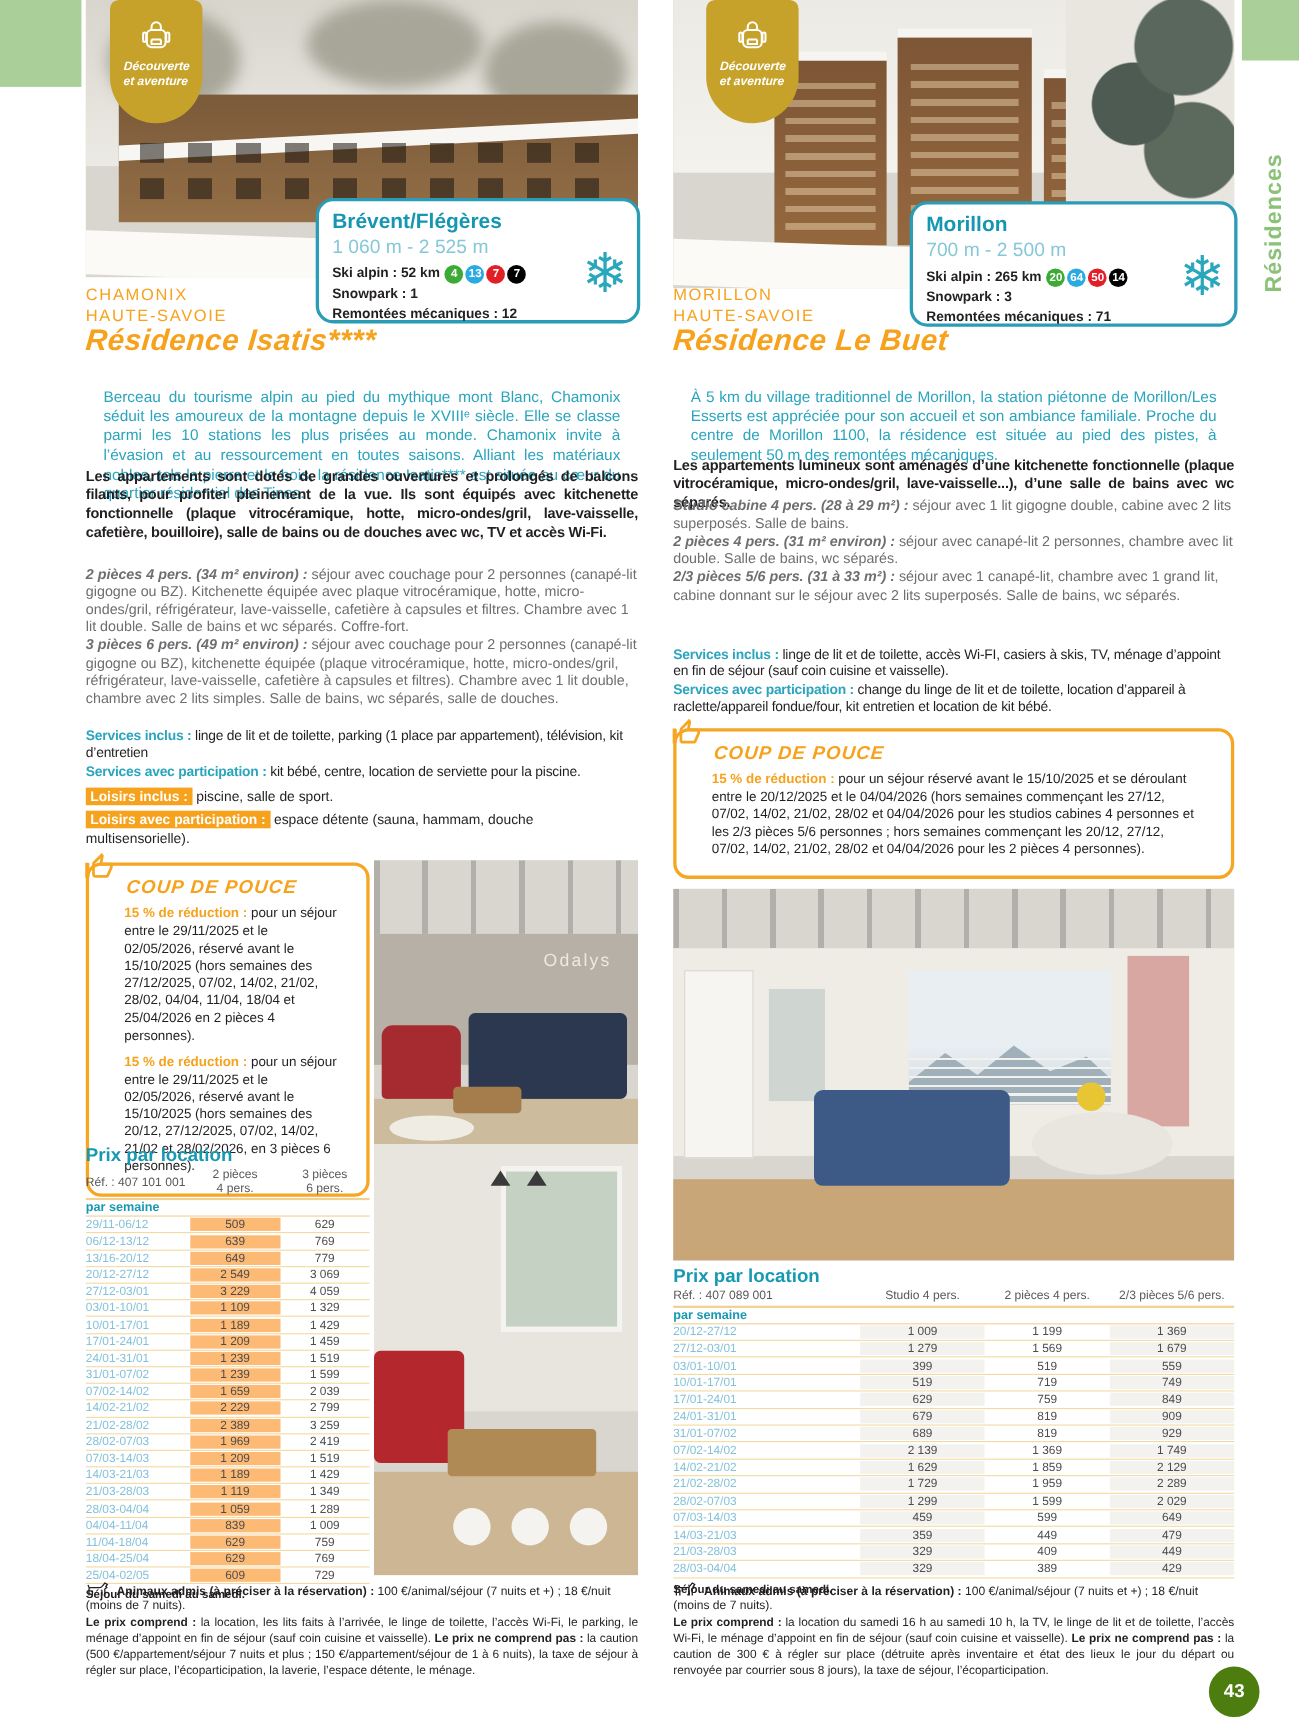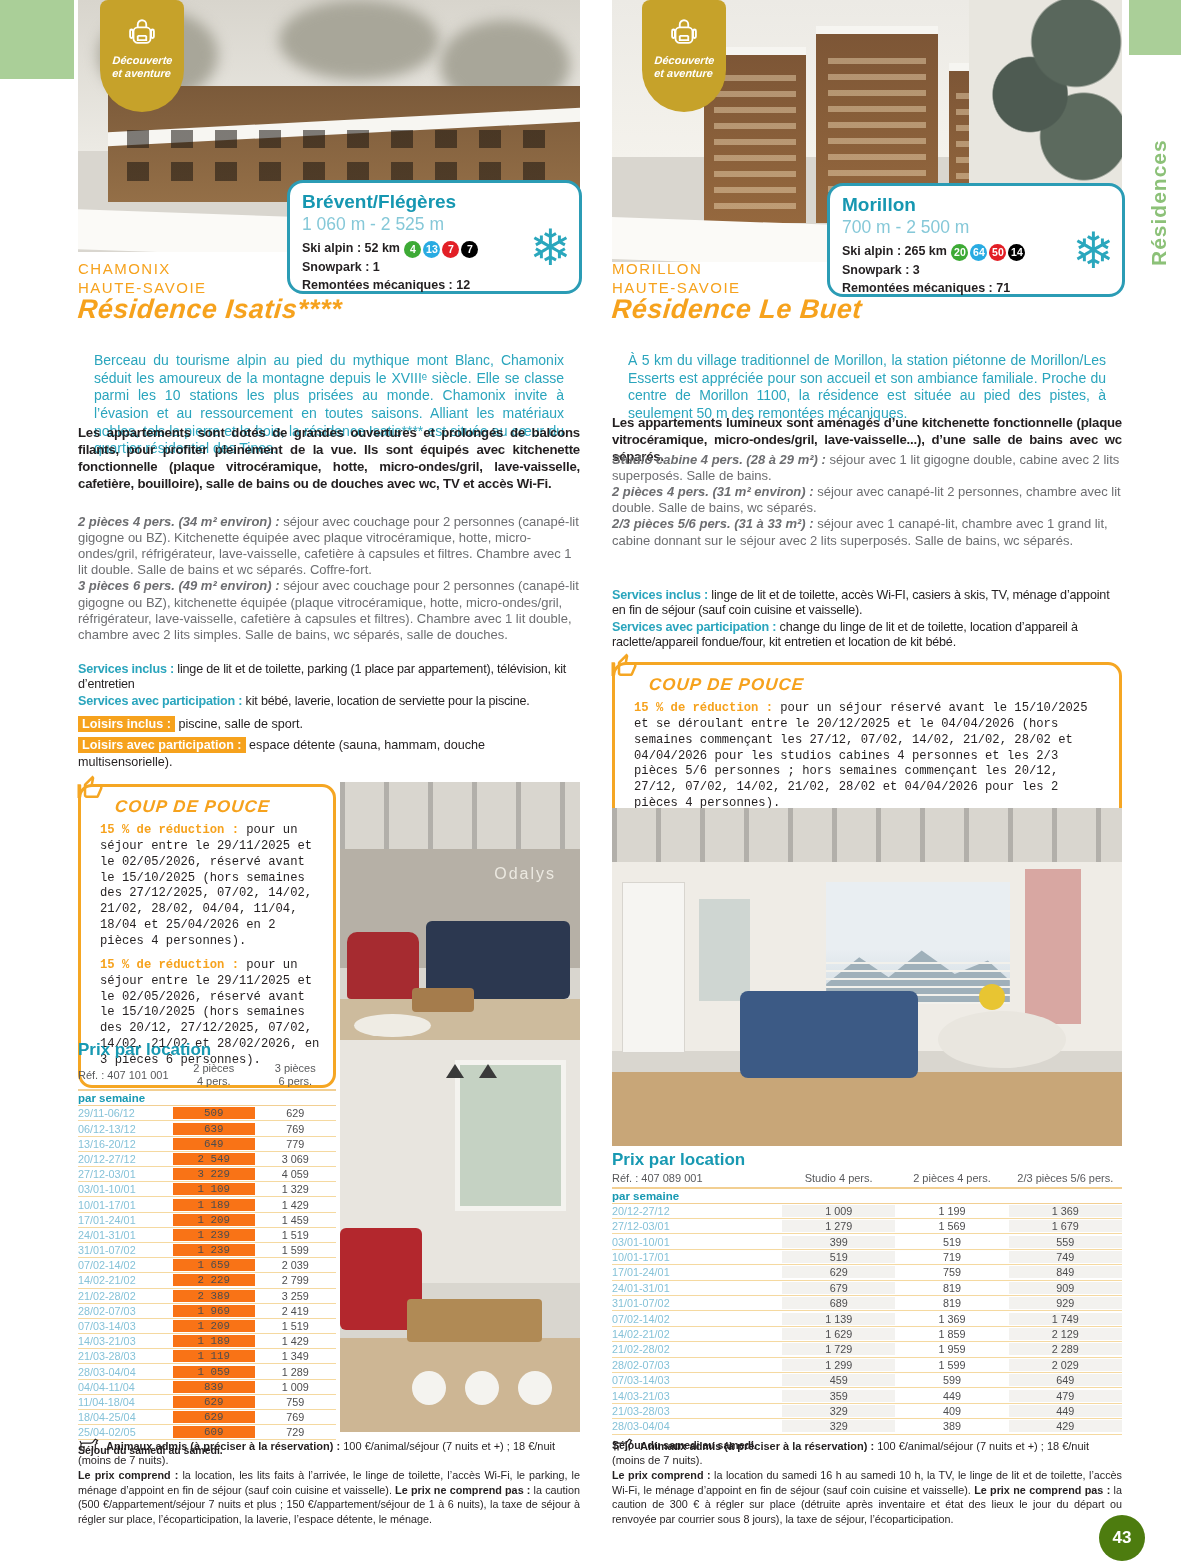--- a/index.html
+++ b/index.html
@@ -64,21 +64,21 @@
   .leisure-block{top:716px;}
   .leisure-block p{margin:0 0 4px;font-size:12.6px;line-height:1.35;}
   .leisure-label{background:#f6a21d;color:#fff;font-weight:bold;padding:1px 4px;}
 
   
   .coup{border:3px solid #f5a623;border-radius:14px;background:#fff;box-sizing:border-box;
       padding:10px 10px 8px 16px;}
   .coup .thumb{position:absolute;left:-6px;top:-14px;}
   .coup-title{color:#f6a21d;font-size:17px;font-weight:bold;font-style:italic;transform:skewX(-5deg);
       letter-spacing:1px;margin:0 0 6px 18px;}
-  .coup p{margin:0 3px 8px;font-size:12.2px;line-height:1.3;font-weight:500;font-family:Liberation Mono, monospace;}
+  .coup p{margin:0 16px 8px;font-size:12.2px;line-height:1.3;font-weight:500;}
   .coup b{color:#f6a21d;}
   #coupR{top:662px;position:absolute;left:0;right:0;}
 
   
   .lower{top:778px;height:660px;position:absolute;left:0;right:0;}
   #coupL{position:absolute;left:0;top:6px;width:258px;}
   #phInt1{left:262px;top:4px;width:240px;height:258px;}
   #phInt2{left:262px;top:262px;width:240px;height:392px;}
   #priceL{position:absolute;left:0;top:262px;width:258px;}
 
@@ -94,21 +94,21 @@
   .ref{font-size:11px;color:#58595b;}
   .colh{font-size:11px;color:#58595b;text-align:center;line-height:1.15;}
   .colh span{display:block;}
   .sect{color:#1899b2;font-weight:bold;font-size:11.5px;border-bottom:1.5px solid #f2cf92;padding:1px 0;}
   .trow{display:grid;align-items:center;border-bottom:1.5px solid #f5d9a0;}
   #priceL .trow{grid-template-columns:95px 1fr 1fr;height:14.2px;}
   #priceR .trow{grid-template-columns:170px 1fr 1fr 1fr;height:14.4px;}
   .trow span{font-size:10.8px;}
   .td{color:#85c2d8;text-align:left;}
   .tv{color:#4d4d4f;text-align:center;}
-  #priceL .tv:nth-child(2){background:#f97316;font-family:Liberation Mono, monospace;}
+  #priceL .tv:nth-child(2){background:#fdba74;}
   #priceR .tv:nth-child(2),#priceR .tv:nth-child(4){background:#f3f2ef;}
   .footnote{font-size:10.5px;font-weight:bold;margin-top:4px;}
 
   
   .footer{top:1436px;position:absolute;left:0;right:0;}
   .animals{font-size:11px;margin:0 0 2px;}
   .animals svg{vertical-align:-4px;margin-right:6px;}
   .prixnote{margin:0;font-size:10.8px;line-height:1.35;text-align:justify;}
 
   .page-num{position:absolute;right:36px;bottom:4px;width:46px;height:46px;border-radius:50%;
@@ -218,21 +218,21 @@
 
     <div class="abs apts">
 
     <p><i>2 pièces 4 pers. (34 m² environ) :</i> <span>séjour avec couchage pour 2 personnes (canapé-lit gigogne ou BZ). Kitchenette équipée avec plaque vitrocéramique, hotte, micro-ondes/gril, réfrigérateur, lave-vaisselle, cafetière à capsules et filtres. Chambre avec 1 lit double. Salle de bains et wc séparés. Coffre-fort.</span></p>
         <p><i>3 pièces 6 pers. (49 m² environ) :</i> <span>séjour avec couchage pour 2 personnes (canapé-lit gigogne ou BZ), kitchenette équipée (plaque vitrocéramique, hotte, micro-ondes/gril, réfrigérateur, lave-vaisselle, cafetière à capsules et filtres). Chambre avec 1 lit double, chambre avec 2 lits simples. Salle de bains, wc séparés, salle de douches.</span></p>
       </div>
 
     <div class="abs svc-block">
 
     <p><span class="svc-label">Services inclus :</span> <span>linge de lit et de toilette, parking (1 place par appartement), télévision, kit d’entretien</span></p>
-        <p><span class="svc-label">Services avec participation :</span> <span>kit bébé, laverie, location de serviette pour la piscine.</span></p>
+        <p><span class="svc-label">Services avec participation :</span> <span>kit bébé, centre, location de serviette pour la piscine.</span></p>
       </div>
 
     <div class="abs leisure-block">
 
     <p><span class="leisure-label">Loisirs inclus :</span> <span>piscine, salle de sport.</span></p>
         <p><span class="leisure-label">Loisirs avec participation :</span> <span>espace détente (sauna, hammam, douche multisensorielle).</span></p>
       </div>
 
     <div class="lower">
       <div class="coup" id="coupL">
@@ -548,21 +548,21 @@
             <span class="tv">909</span>
           </div>
           <div class="trow">
             <span class="td">31/01-07/02</span>
             <span class="tv">689</span>
             <span class="tv">819</span>
             <span class="tv">929</span>
           </div>
           <div class="trow">
             <span class="td">07/02-14/02</span>
-            <span class="tv">1 139</span>
+            <span class="tv">2 139</span>
             <span class="tv">1 369</span>
             <span class="tv">1 749</span>
           </div>
           <div class="trow">
             <span class="td">14/02-21/02</span>
             <span class="tv">1 629</span>
             <span class="tv">1 859</span>
             <span class="tv">2 129</span>
           </div>
           <div class="trow">

